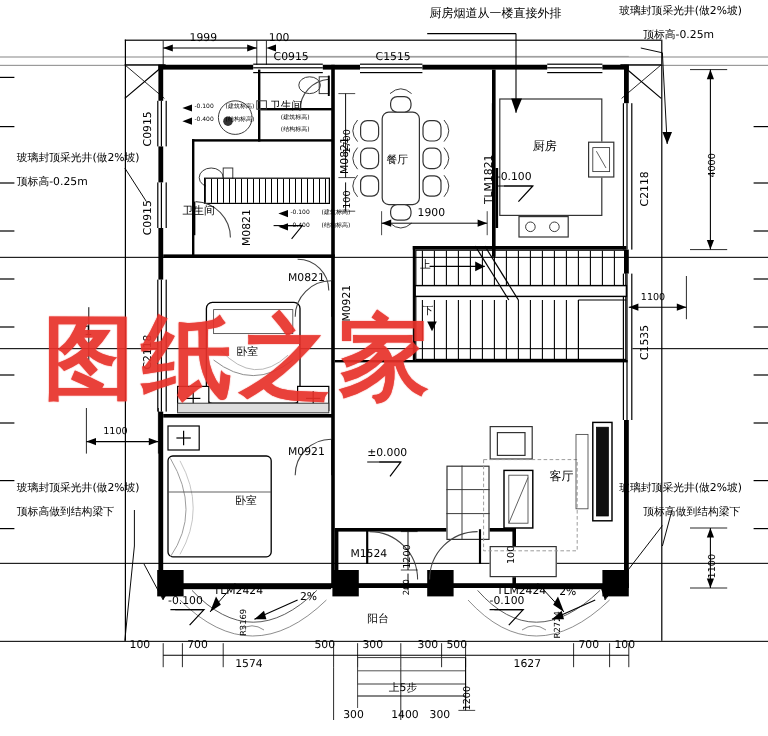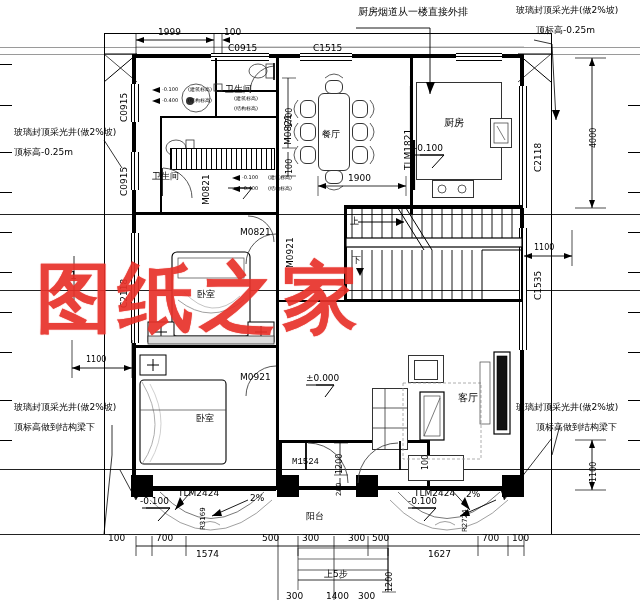--- a/index.html
+++ b/index.html
@@ -455,21 +455,21 @@
   <div class="t t9" style="left:313px;top:44px;">C1515</div>
   <div class="t t9 rot" style="left:534px;top:172px;">C2118</div>
   <div class="t t9 rot" style="left:120px;top:308px;">C2118</div>
   <div class="t t9 rot" style="left:534px;top:300px;">C1535</div>
 
   <div class="t t9 rot" style="left:284px;top:145px;">M0821</div>
   <div class="t t9 rot" style="left:202px;top:205px;">M0821</div>
   <div class="t t9" style="left:240px;top:228px;">M0821</div>
   <div class="t t9 rot" style="left:286px;top:268px;">M0921</div>
   <div class="t t9" style="left:240px;top:373px;">M0921</div>
-  <div class="t t9" style="left:292px;top:458px;font-family:Liberation Mono, monospace;">M1524</div>
+  <div class="t t9" style="left:292px;top:458px;">M1524</div>
   <div class="t t9 rot" style="left:404px;top:170px;">TLM1821</div>
   <div class="t t9" style="left:178px;top:489px;">TLM2424</div>
   <div class="t t9" style="left:414px;top:489px;">TLM2424</div>
 
   <div class="t t9 cn" style="left:225px;top:85px;">卫生间</div>
   <div class="t t9 cn" style="left:152px;top:172px;">卫生间</div>
   <div class="t t9 cn" style="left:322px;top:130px;">餐厅</div>
   <div class="t t10 cn" style="left:444px;top:118px;">厨房</div>
   <div class="t t9 cn" style="left:197px;top:290px;">卧室</div>
   <div class="t t9 cn" style="left:196px;top:414px;">卧室</div>

